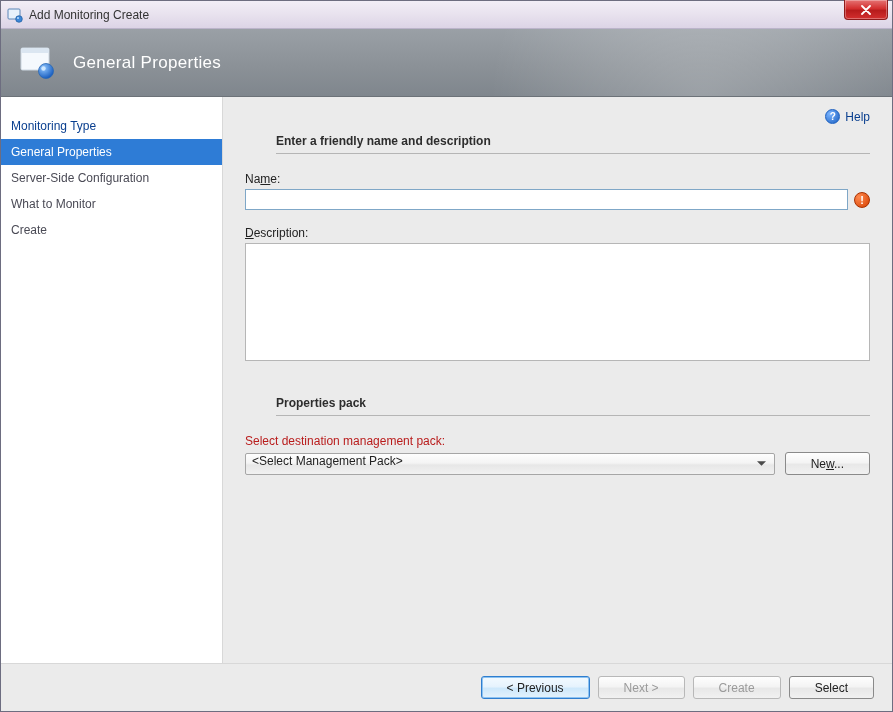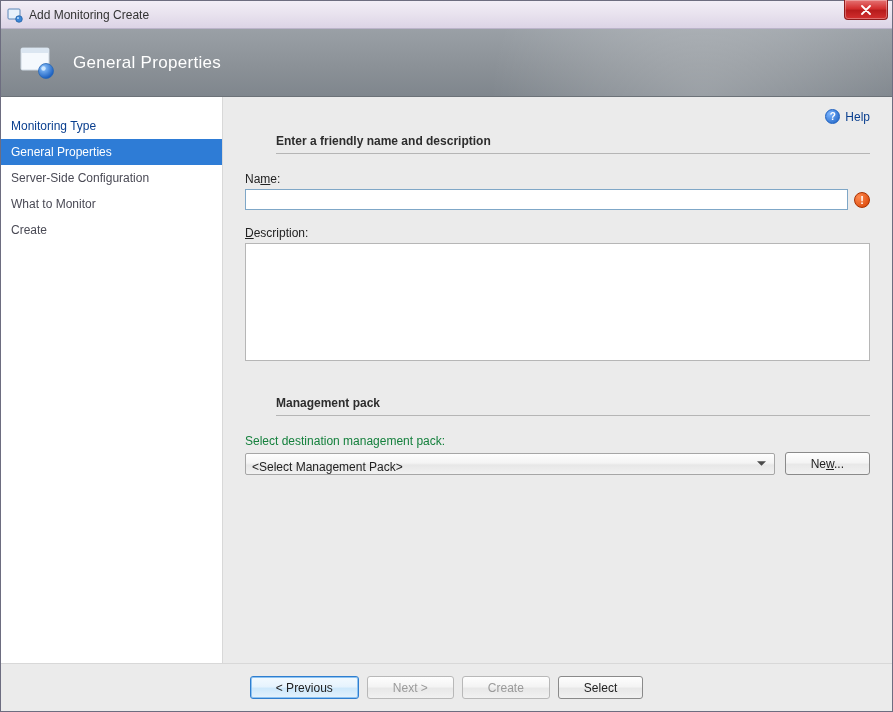--- a/index.html
+++ b/index.html
@@ -178,31 +178,31 @@
     height: 118px;
     border: 1px solid #b6b6b6;
     background: #fff;
     padding: 4px;
     font-family: inherit;
     font-size: 12px;
     resize: none;
     overflow-y: scroll;
   }
   .mp-label {
-    font-size: 12px; color: #15803d; margin-bottom: 4px;
+    font-size: 12px; color: #b91c1c; margin-bottom: 4px;
   }
   .mp-row { display: flex; gap: 10px; align-items: center; }
   .select-box {
     flex: 1;
     height: 22px;
     border: 1px solid #a6a6a6;
     border-radius: 2px;
     background: linear-gradient(to bottom, #fefefe 0%, #f4f4f4 45%, #e7e7e7 55%, #f1f1f1 100%);
     display: flex;
-    align-items: flex-end;
+    align-items: flex-start;
     padding: 0 4px 0 6px;
     font-size: 12px;
     color: #222;
     cursor: default;
     position: relative;
   }
   .select-box .sel-text { flex: 1; }
   .select-chevron {
     width: 16px; height: 100%;
     display: flex; align-items: center; justify-content: center;
@@ -228,21 +228,21 @@
     border-color: #2f7ecf;
     box-shadow: 0 0 0 1px #8dc3f2 inset;
     background: linear-gradient(to bottom, #f3faff 0%, #e6f3fd 45%, #cde8fb 55%, #e5f2fc 100%);
   }
   
   .footer {
     height: 48px;
     background: #ebebeb;
     border-top: 1px solid #d8d8d8;
     display: flex;
-    justify-content: center;
+    justify-content: flex-end;
     align-items: center;
     gap: 8px;
     padding: 0 18px;
   }
 </style>
 </head>
 <body>
 
 <div class="window">
 
@@ -315,21 +315,21 @@
       <div class="name-row">
         <input type="text" class="text-input" value="" style="">
         <span class="error-icon">!</span>
       </div>
 
       <div class="field-label"><u>D</u>escription:</div>
       <div class="textarea-wrap">
         <textarea class="desc-textarea" value="" style=""></textarea>
       </div>
 
-      <div class="section-title">Management pack</div>
+      <div class="section-title">Properties pack</div>
 
       <div class="mp-label">Select destination management pack:</div>
       <div class="mp-row">
         <div class="select-box">
           <span class="sel-text">&lt;Select Management Pack&gt;</span>
           <span class="select-chevron">
             <svg viewBox="0 0 10 6" width="9" height="6">
                 <path d="M0 0 L5 5 L10 0 Z" fill="#4a4a4a"></path>
               </svg>
           </span>

